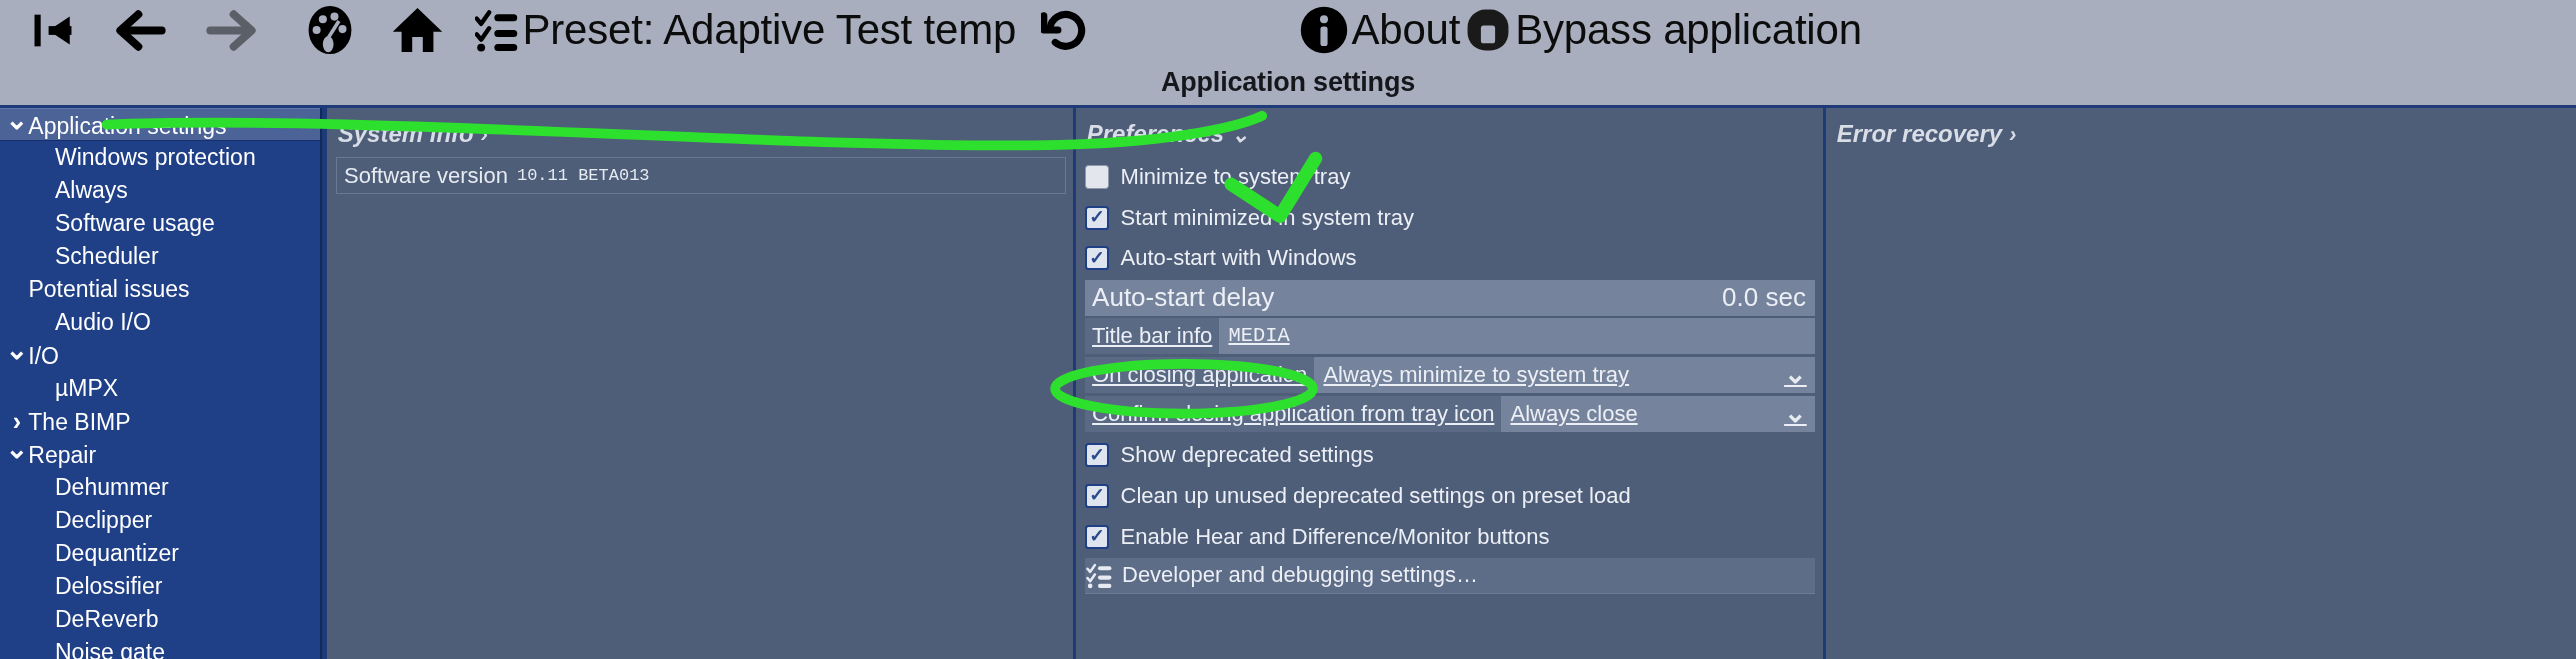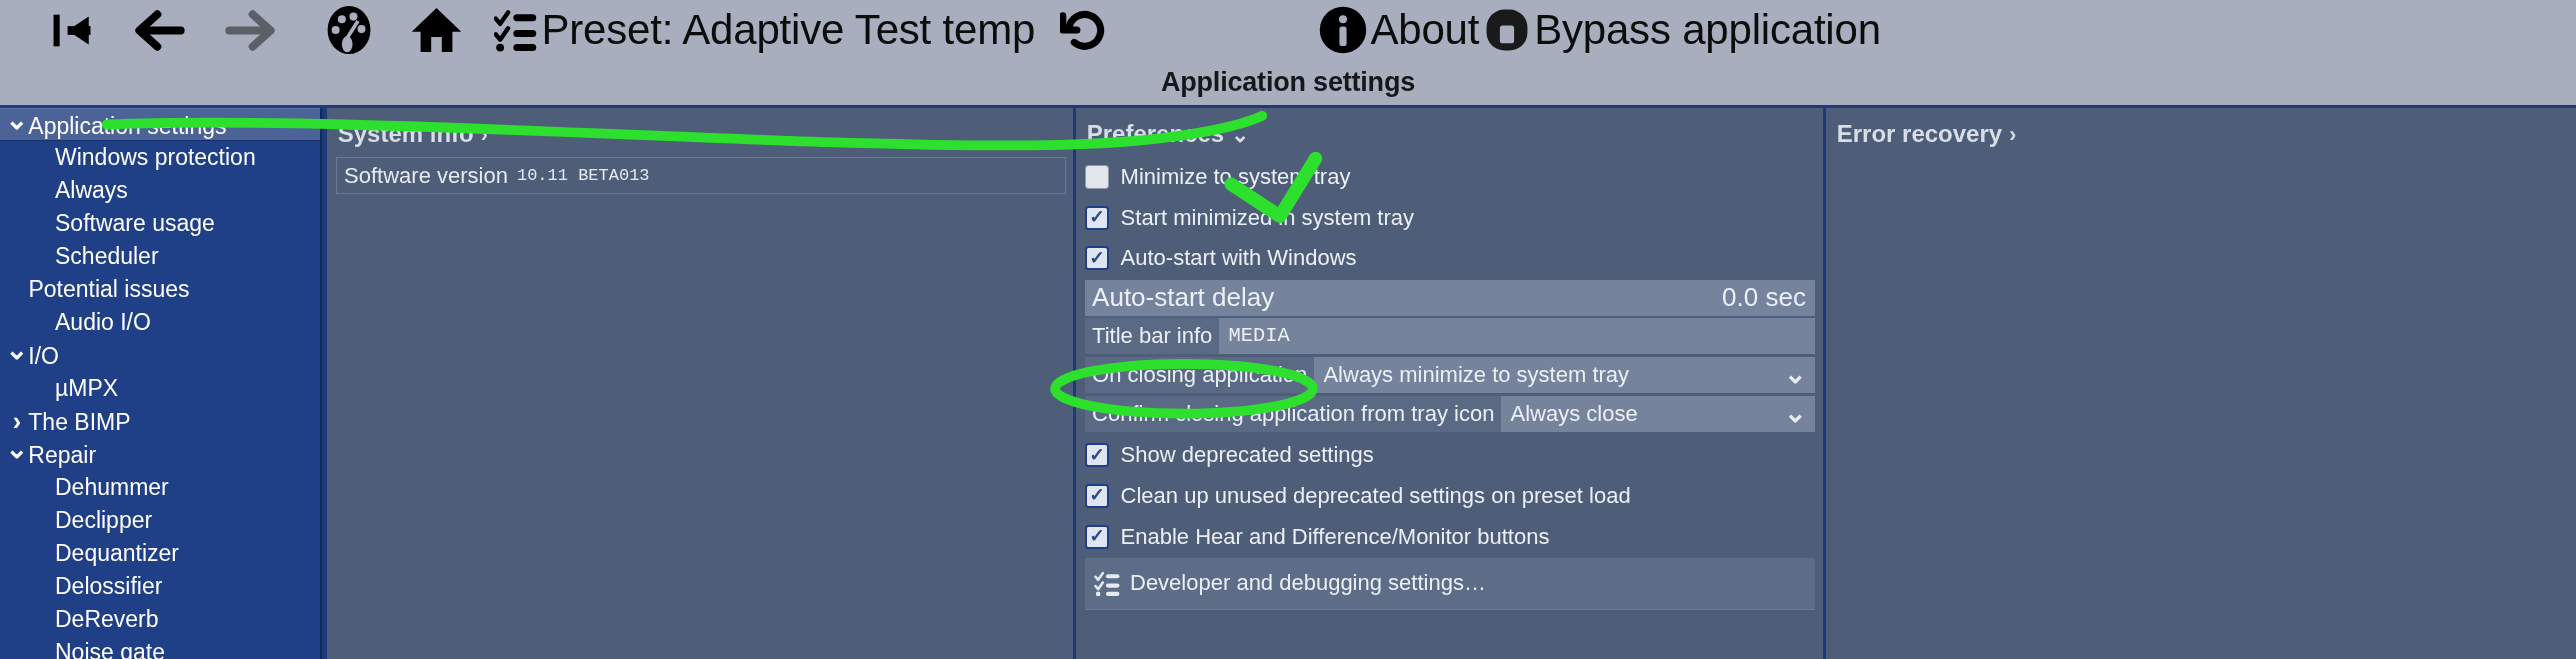--- a/index.html
+++ b/index.html
@@ -11,21 +11,20 @@
     -webkit-font-smoothing: antialiased;
   }
 
   
   #toolbar {
     position: absolute; left: 0; top: 0;
     width: 2576px; height: 60px;
     background: #a8aebd;
     display: flex; align-items: center;
     overflow: hidden;
-    padding-left: 19px;
   }
   .tb-icon {
     display: flex; align-items: center; justify-content: center;
     flex: 0 0 auto;
     color: #000;
   }
   .tb-icon svg { display: block; }
   .tb-gap-24 { width: 21.3px; flex: 0 0 21.3px; }
   .tb-gap-36 { width: 32px; flex: 0 0 32px; }
   .tb-text {
@@ -102,20 +101,21 @@
   #col-system { left: 0px;    width: 749px; }
   #col-prefs  { left: 749px;  width: 749px; }
   #col-error  { left: 1499px; width: 753px; }
 
   .col-title {
     font-size: 24px;
     font-weight: bold;
     color: #d8dde6;
     padding: 12.4px 0 9px 10.7px;
     white-space: nowrap;
+    font-style: italic;
   }
   .col-title .chev {
     display: inline-block;
     font-size: 21.3px;
     font-weight: bold;
     margin-left: 7.1px;
   }
 
   .row {
     position: relative;
@@ -164,20 +164,21 @@
     justify-content: space-between;
   }
   .row-field {
     height: 36px;
     margin: 0.9px 7.1px 2.7px 9px;
     background: #66758f;
     display: flex; align-items: center;
     font-size: 22px;
     color: #eceff5;
     overflow: hidden;
+    text-decoration: underline;
   }
   .field-label {
     background: #5a6a85;
     height: 36px; line-height: 36px;
     padding: 0 7.1px 0 7.1px;
     flex: 0 0 auto;
   }
   .field-value {
     background: #75849c;
     height: 36px; line-height: 36px;
@@ -190,25 +191,25 @@
     flex: 0 0 auto;
     width: 39px;
     text-align: center;
     font-size: 27px;
     font-weight: bold;
     color: #e7ebf2;
     background: #75849c;
     height: 36px; line-height: 34px;
   }
   .row-action {
-    height: 52px;
+    height: 36px;
     margin: 0.9px 7.1px 2.7px 9px;
     background: #5d6c87;
     display: flex; align-items: center;
-    padding-left: 9px;
+    padding-left: 1px;
     font-size: 22px;
     color: #eceff5;
     border-bottom: 0.9px solid #6d7c96;
   }
   .row-action .li-icon { margin-right: 9px; display:flex; }
 
   
   #annotations {
     position: absolute; left: 0; top: 0;
     width: 2576px; height: 660px;

